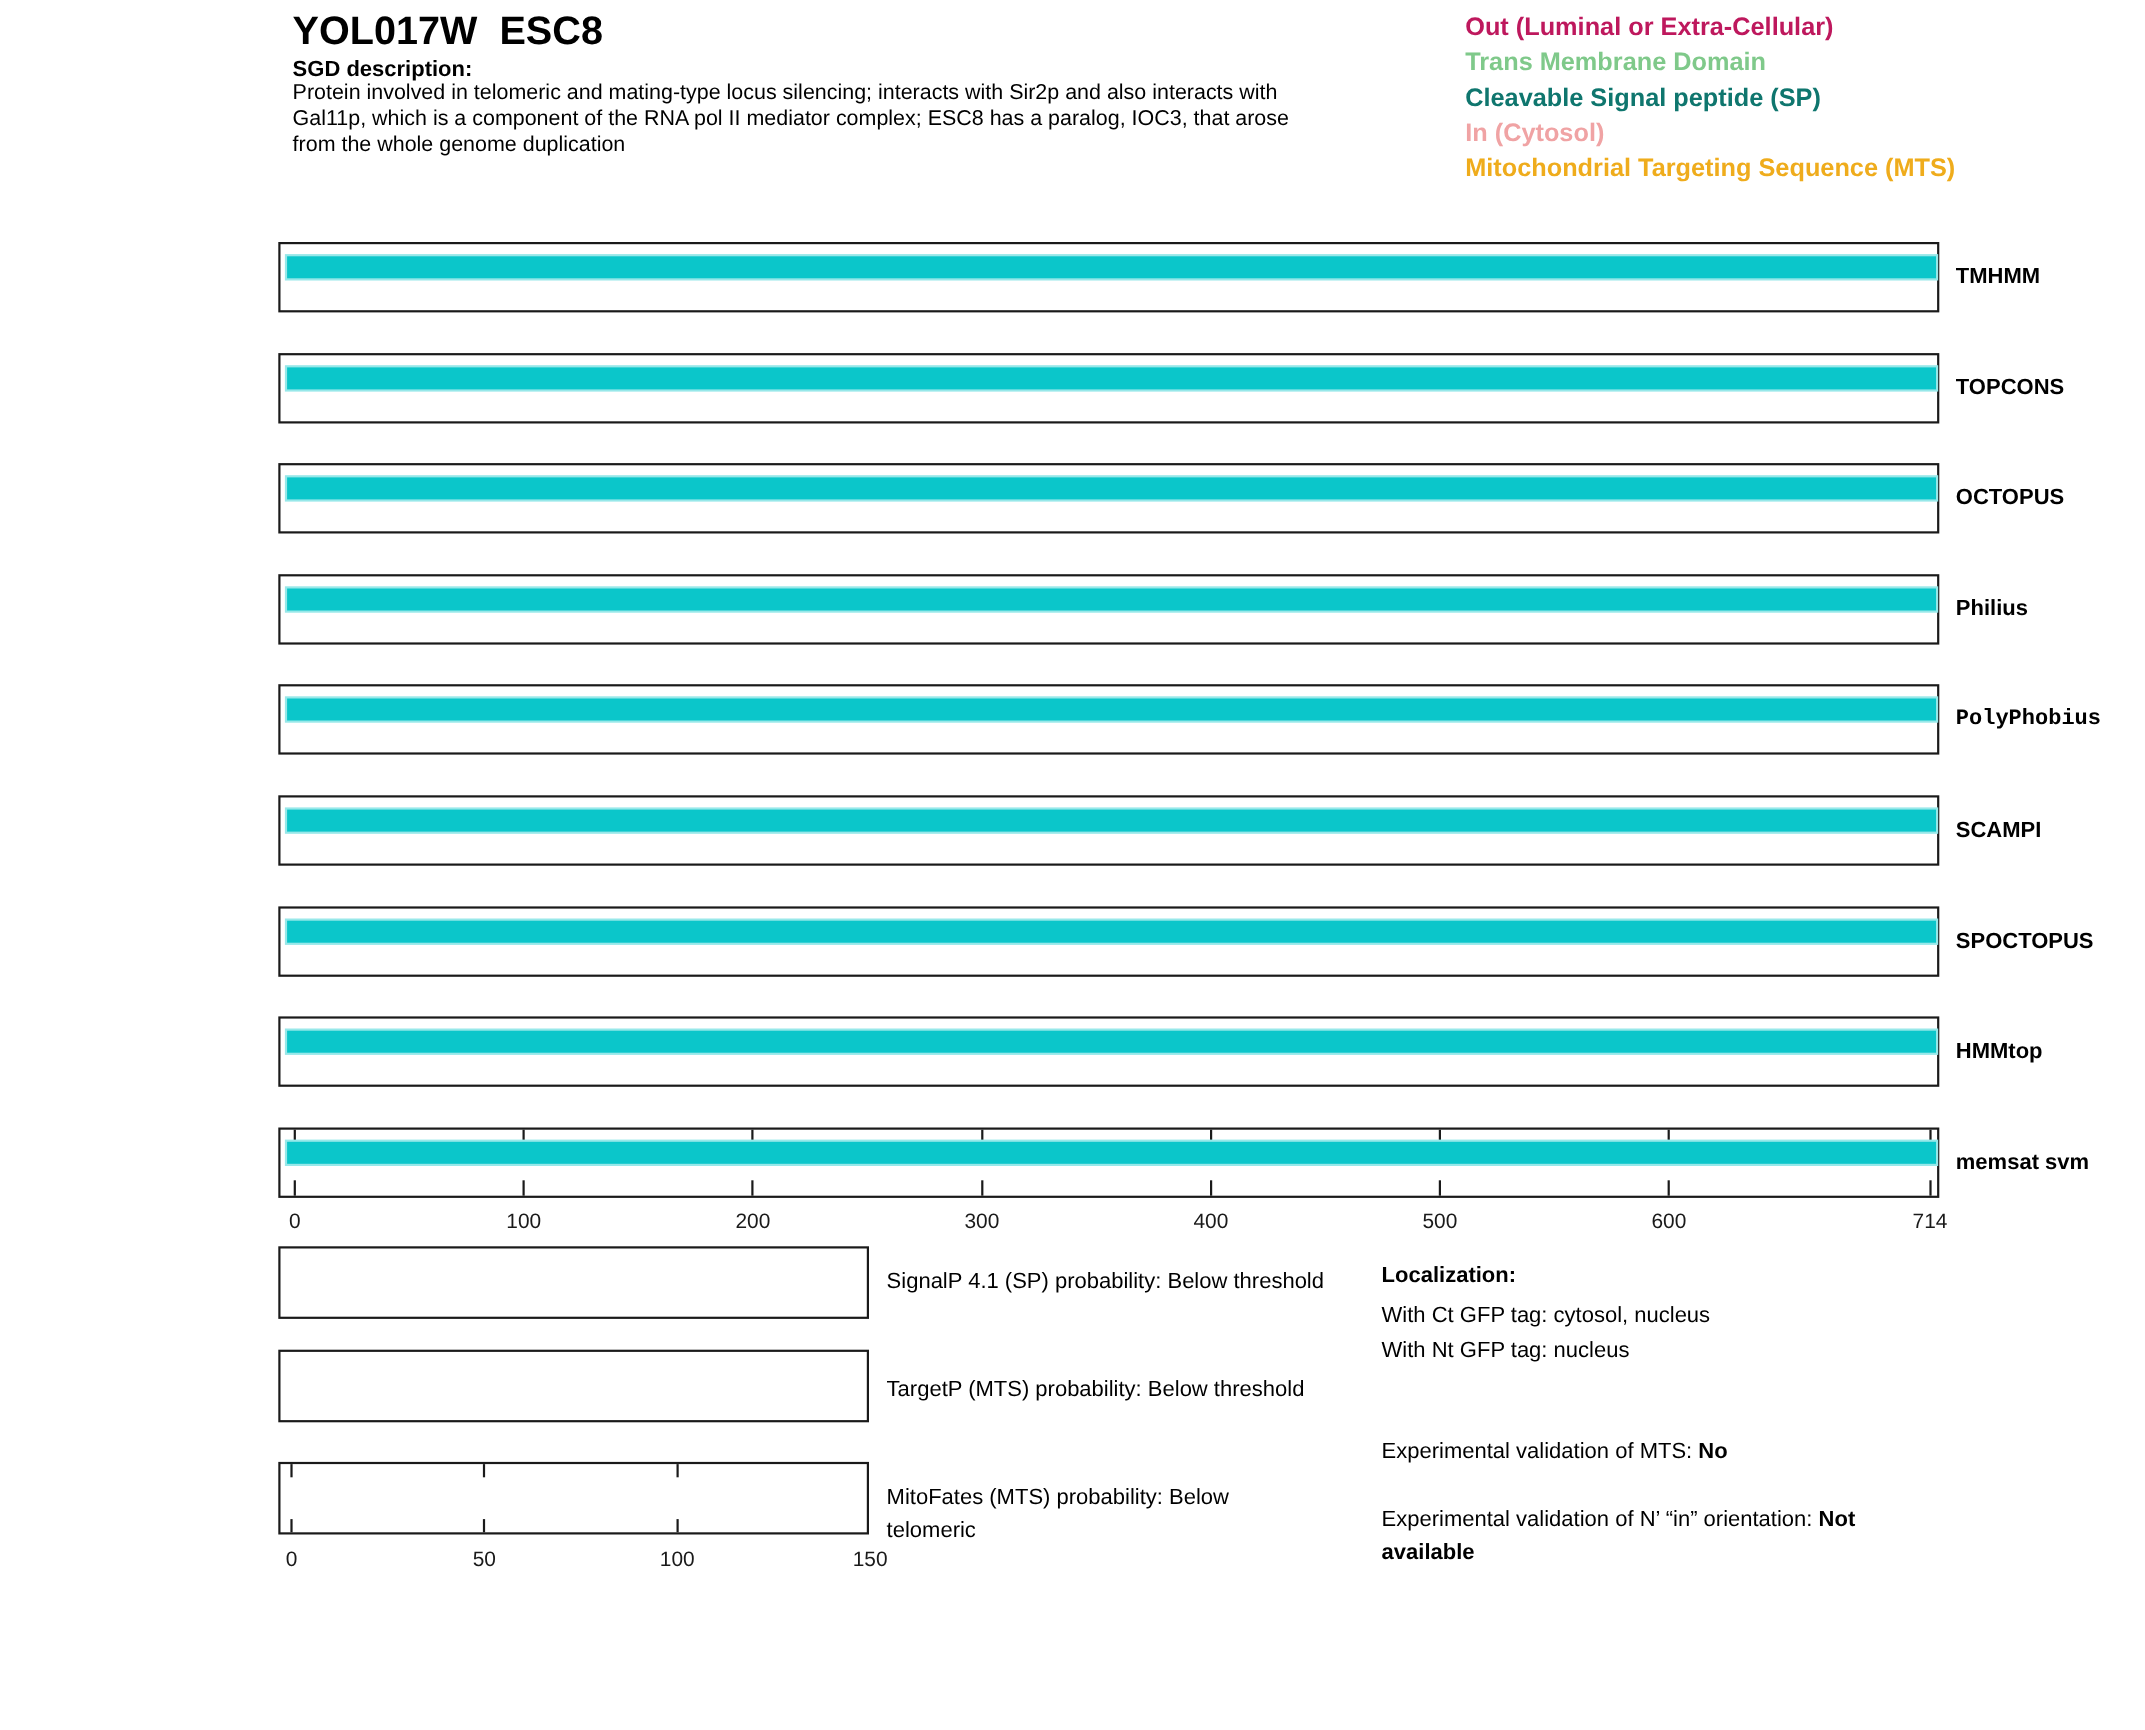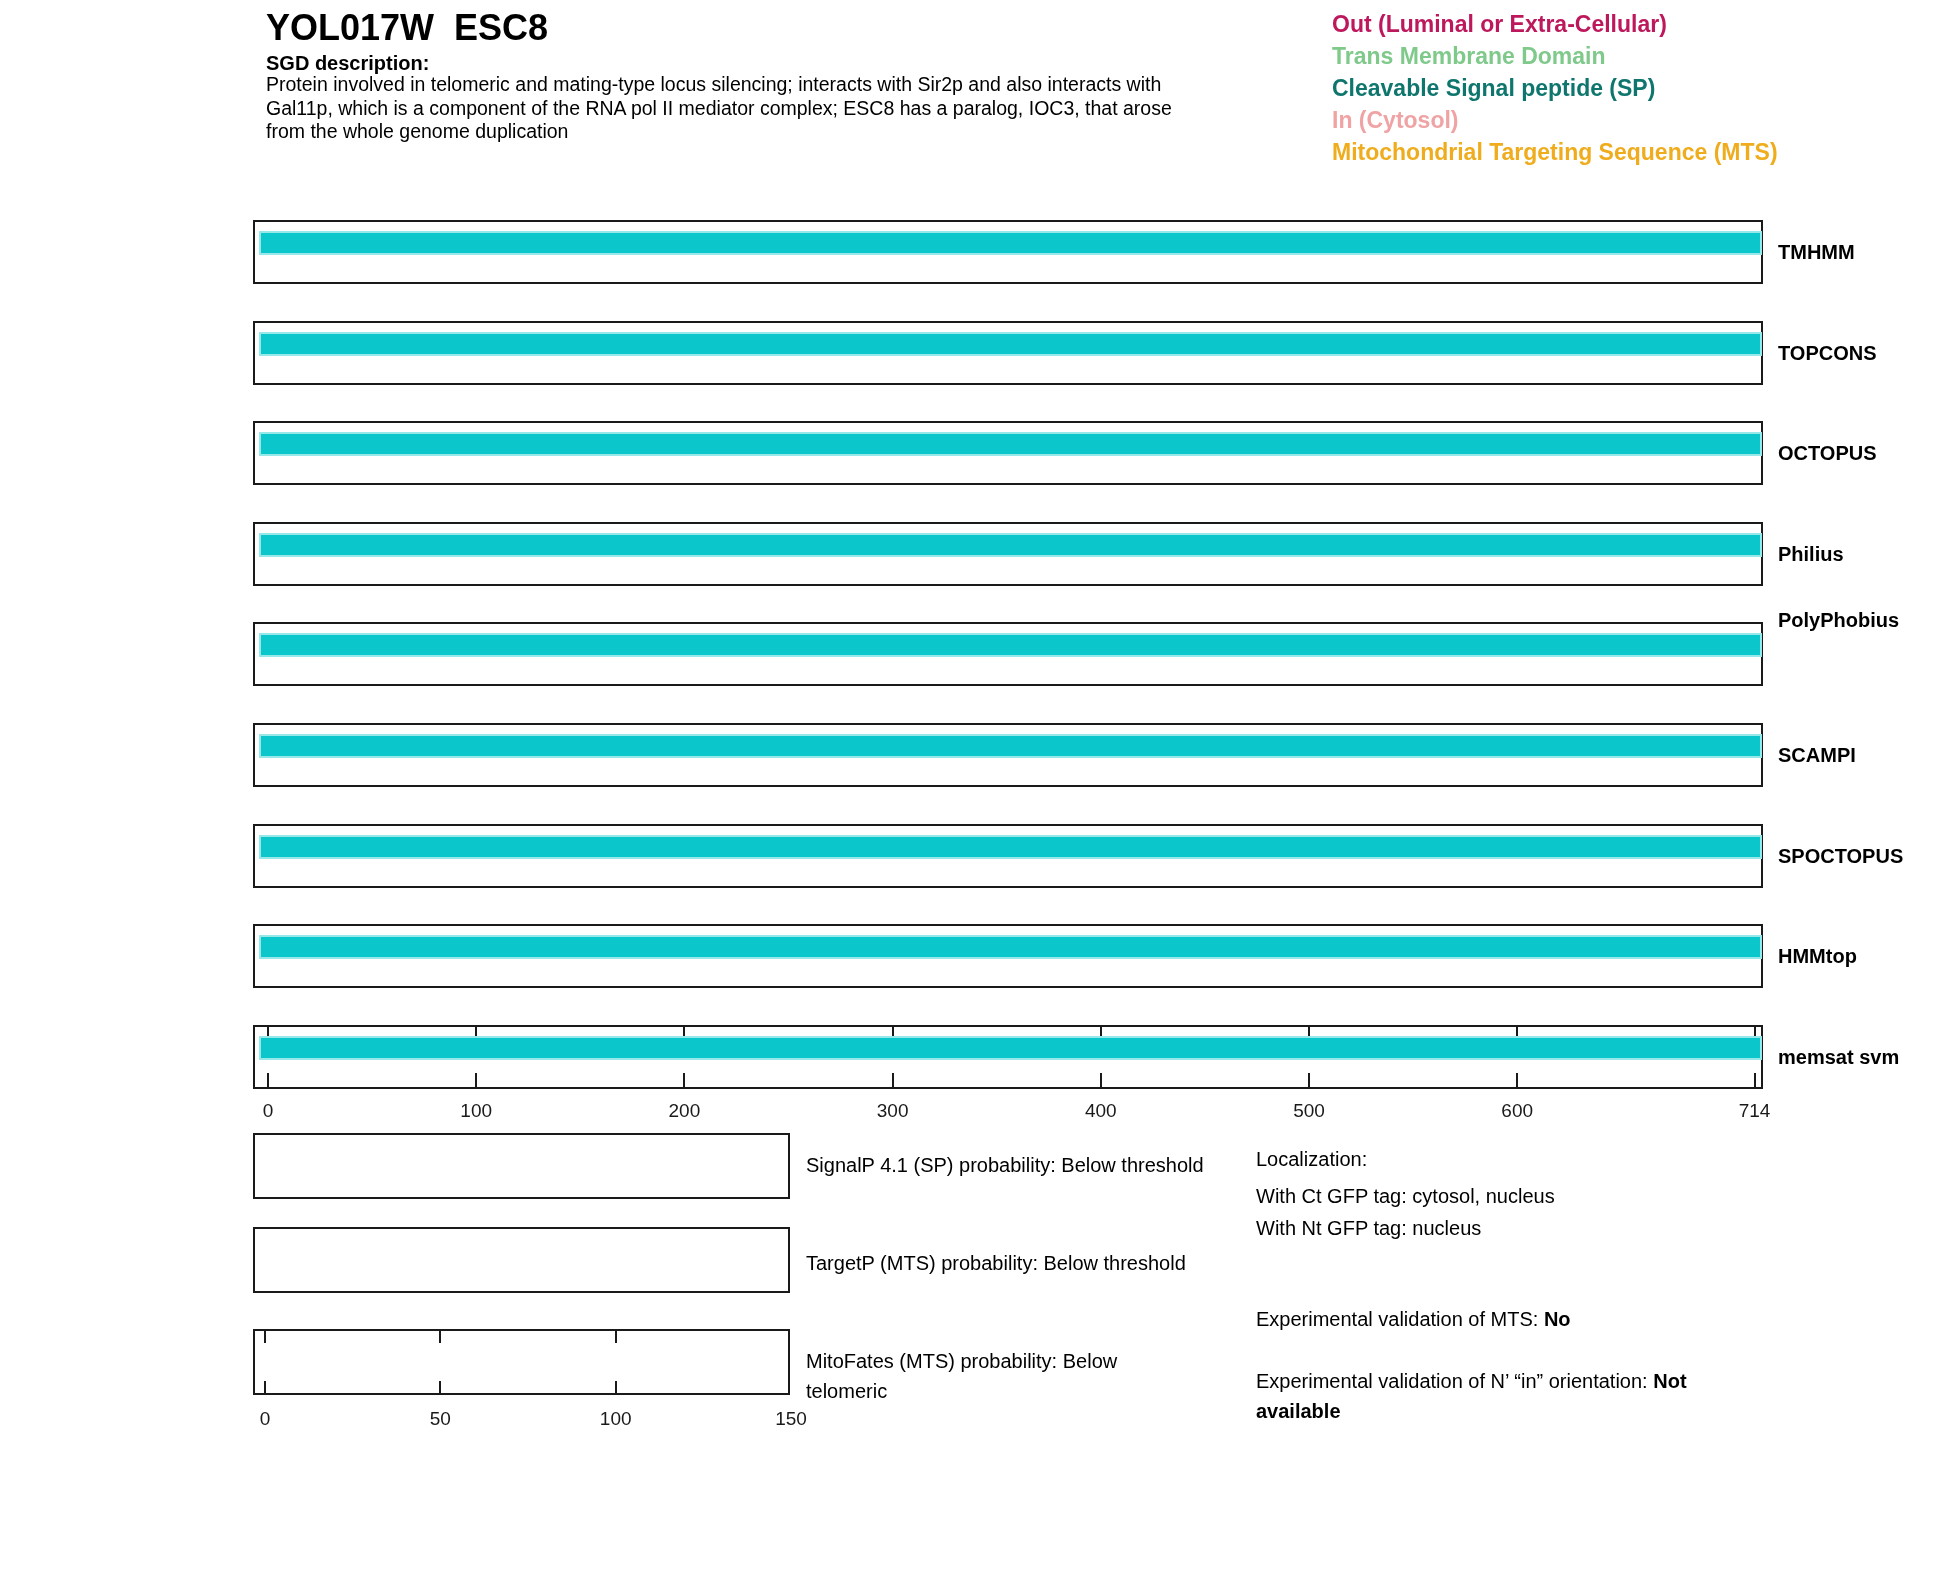--- a/index.html
+++ b/index.html
@@ -18,21 +18,21 @@
   .track-label{position:absolute;font-size:20px;font-weight:bold;transform:translateY(-50%);
                white-space:nowrap;}
   .tick{position:absolute;width:2px;background:#1a1a1a;z-index:1;}
   .tick-top{top:0;height:13px;}
   .tick-bottom{bottom:0;height:14px;}
   .axis-label{position:absolute;font-size:19px;color:#1a1a1a;transform:translateX(-50%);
               white-space:nowrap;}
   .prob-box{position:absolute;border:2px solid #1a1a1a;background:#fff;box-sizing:border-box;}
   .prob-label{position:absolute;font-size:20px;line-height:30px;white-space:nowrap;}
   .annot{position:absolute;left:1256px;font-size:20px;white-space:nowrap;}
-  .annot.bold{font-weight:normal;}
+  .annot.bold{font-weight:bold;}
   .annot.wrap{white-space:normal;width:492px;line-height:30px;}
   .annot b{font-weight:bold;}
 </style>
 </head>
 <body>
 
 <div id="page">
 
   <h1 id="page-title">YOL017W  ESC8</h1>
   <div id="sgd-label">SGD description:</div>
@@ -65,21 +65,21 @@
         <div class="seg-bar" style="left: 6px; top: 11px; width: 1498.5px; background: rgb(11, 198, 202);"></div>
       </div>
       <div class="track-label" style="left: 1778px; top: 453px;">OCTOPUS</div>
       <div class="track-box" style="left: 253px; top: 522px; width: 1510px; height: 64px;">
         <div class="seg-bar" style="left: 6px; top: 11px; width: 1498.5px; background: rgb(11, 198, 202);"></div>
       </div>
       <div class="track-label" style="left: 1778px; top: 554px;">Philius</div>
       <div class="track-box" style="left: 253px; top: 622px; width: 1510px; height: 64px;">
         <div class="seg-bar" style="left: 6px; top: 11px; width: 1498.5px; background: rgb(11, 198, 202);"></div>
       </div>
-      <div class="track-label" style="left: 1778px; top: 620px;">PolyPhobius</div>
+      <div class="track-label" style="left: 1778px; top: 654px; font-family: Liberation Mono, monospace;">PolyPhobius</div>
       <div class="track-box" style="left: 253px; top: 723px; width: 1510px; height: 64px;">
         <div class="seg-bar" style="left: 6px; top: 11px; width: 1498.5px; background: rgb(11, 198, 202);"></div>
       </div>
       <div class="track-label" style="left: 1778px; top: 755px;">SCAMPI</div>
       <div class="track-box" style="left: 253px; top: 824px; width: 1510px; height: 64px;">
         <div class="seg-bar" style="left: 6px; top: 11px; width: 1498.5px; background: rgb(11, 198, 202);"></div>
       </div>
       <div class="track-label" style="left: 1778px; top: 856px;">SPOCTOPUS</div>
       <div class="track-box" style="left: 253px; top: 924px; width: 1510px; height: 64px;">
         <div class="seg-bar" style="left: 6px; top: 11px; width: 1498.5px; background: rgb(11, 198, 202);"></div>

